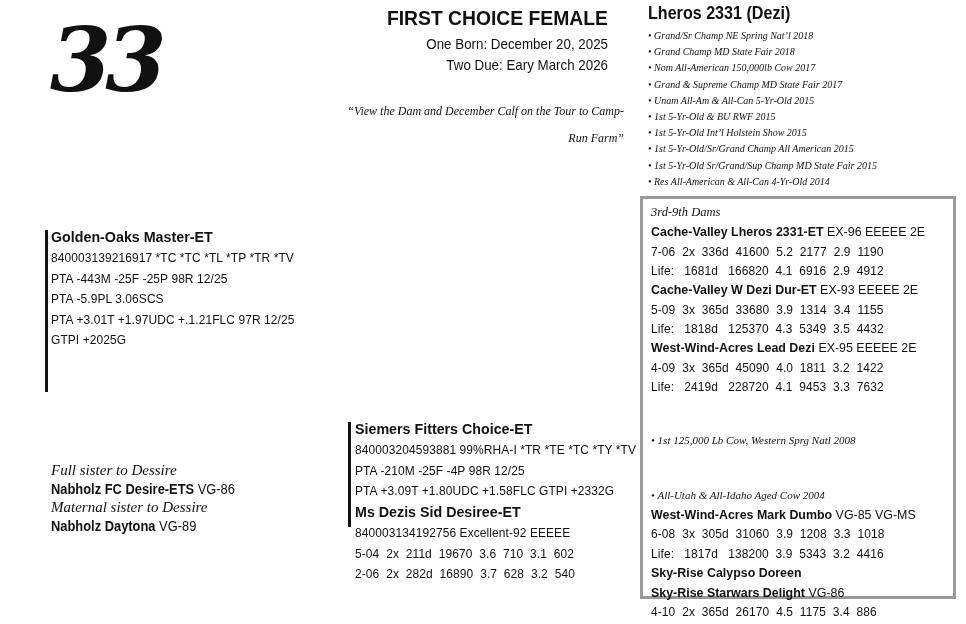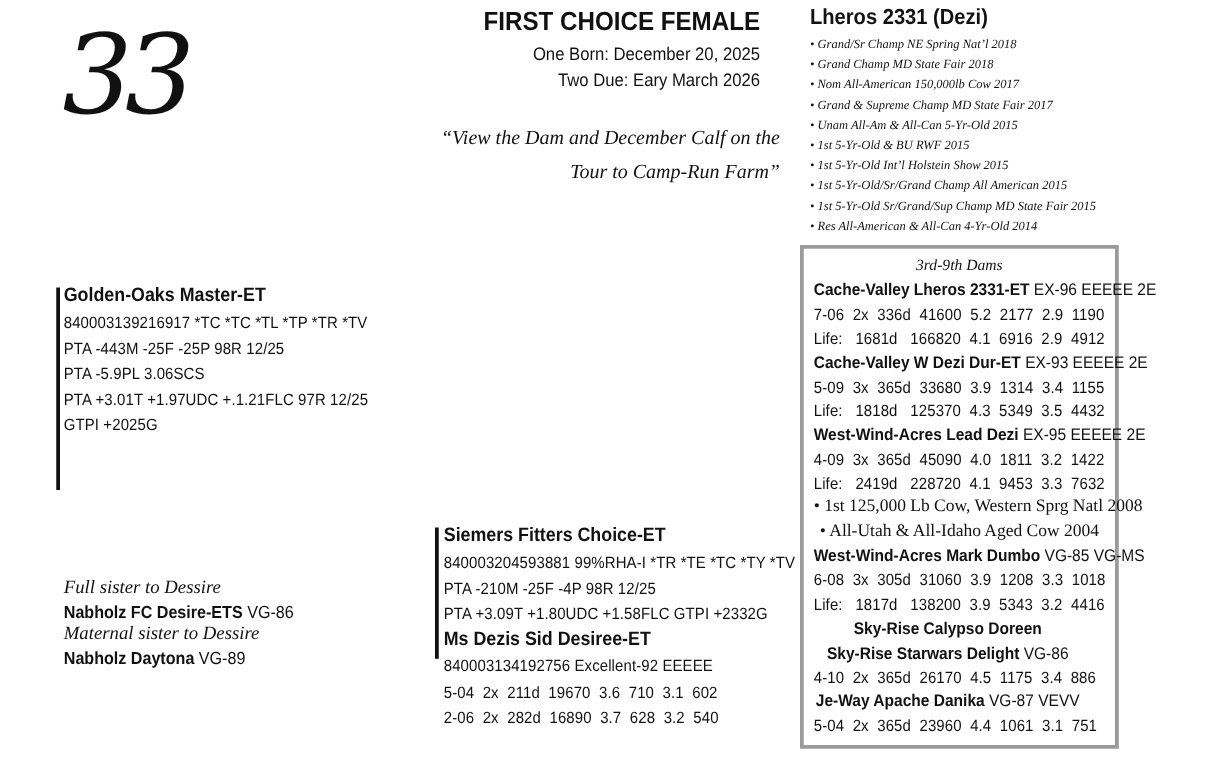--- a/index.html
+++ b/index.html
@@ -7,37 +7,37 @@
     position:relative; width:966px; height:624px; background:#ffffff;
     color:#111; overflow:hidden;
     font-family:"Liberation Sans", sans-serif;
   }
   .abs { position:absolute; }
 
   
   .lot-number {
     left:50px; top:14px;
     font-family:"DejaVu Serif", serif;
-    font-weight:normal; font-style:italic;
+    font-weight:bold; font-style:italic;
     font-size:88px; line-height:1.05; letter-spacing:-6px;
   }
 
   
   .cond { transform:scaleX(0.92); transform-origin:0 0; }
 
   .consignor { left:50px; top:119px; }
   .cons-line { font-size:12.5px; line-height:17px; font-weight:bold; white-space:nowrap; letter-spacing:0.1px; }
 
   .header { left:332px; top:6px; width:300px;text-align:right; }
   .entry-title { font-size:21px; font-weight:bold; line-height:24px; margin-bottom:4px; white-space:nowrap; }
   .sub-line { font-size:14.5px; line-height:20.5px; white-space:nowrap; }
   .tour-quote {
     margin-top:23px; width:292px;
     font-family:"Liberation Serif", serif; font-style:italic;
-    font-size:16px; line-height:26.5px;
+    font-size:12px; line-height:26.5px;
   }
 
   .highlight { left:648px; top:2px; width:310px; }
   .hl-name { font-size:17.5px; font-weight:bold; line-height:22px; margin-bottom:4px; white-space:nowrap; }
   .award { font-family:"Liberation Serif", serif; font-style:italic; font-size:10px; line-height:16.2px; white-space:nowrap; }
   .bullet::before { content:"• "; }
 
   
   .vline { width:3px; background:#111; }
   .vline-left { left:45px; top:230px; height:162px; }
@@ -52,29 +52,29 @@
   .relatives   { left:51px; top:461px; }
   .sib-note { font-family:"Liberation Serif", serif; font-style:italic; font-size:15px; line-height:18.6px; white-space:nowrap; }
   .sib-name { font-size:14px; line-height:18.6px; white-space:pre; }
   .sib-name .bn { font-weight:bold; }
 
   .sire2-block { left:355px; top:418px; }
   .dam2-block  { left:355px; top:501px; }
 
   
   .dams-box {
-    left:640px; top:196px; width:255px; height:403px;
+    left:640px; top:196px; width:316px; height:403px;
     border:3px solid #9a9a9a; box-sizing:border-box;
-    padding:4px 8px 20px 8px; background:#fff;text-align:center;
+    padding:4px 8px 20px 8px; background:#fff;
   }
   .box-label { font-family:"Liberation Serif", serif; font-style:italic; font-size:12.5px; line-height:19.35px; }
   .box-name { font-size:13.5px; line-height:19.35px; white-space:pre; }
   .box-name .bn { font-weight:bold; }
   .box-rec { font-size:13px; line-height:19.35px; white-space:pre; letter-spacing:0.1px; }
-  .box-award { font-family:"Liberation Serif", serif; font-size:14px; line-height:19.35px; white-space:nowrap; }
+  .box-award { font-family:"Liberation Serif", serif; font-style:italic; font-size:11px; line-height:19.35px; white-space:nowrap;margin-top:35px; }
 </style>
 </head>
 <body>
 
 <div class="page">
 
   <div class="abs lot-number">33</div>
 
 
   <div class="abs header">

